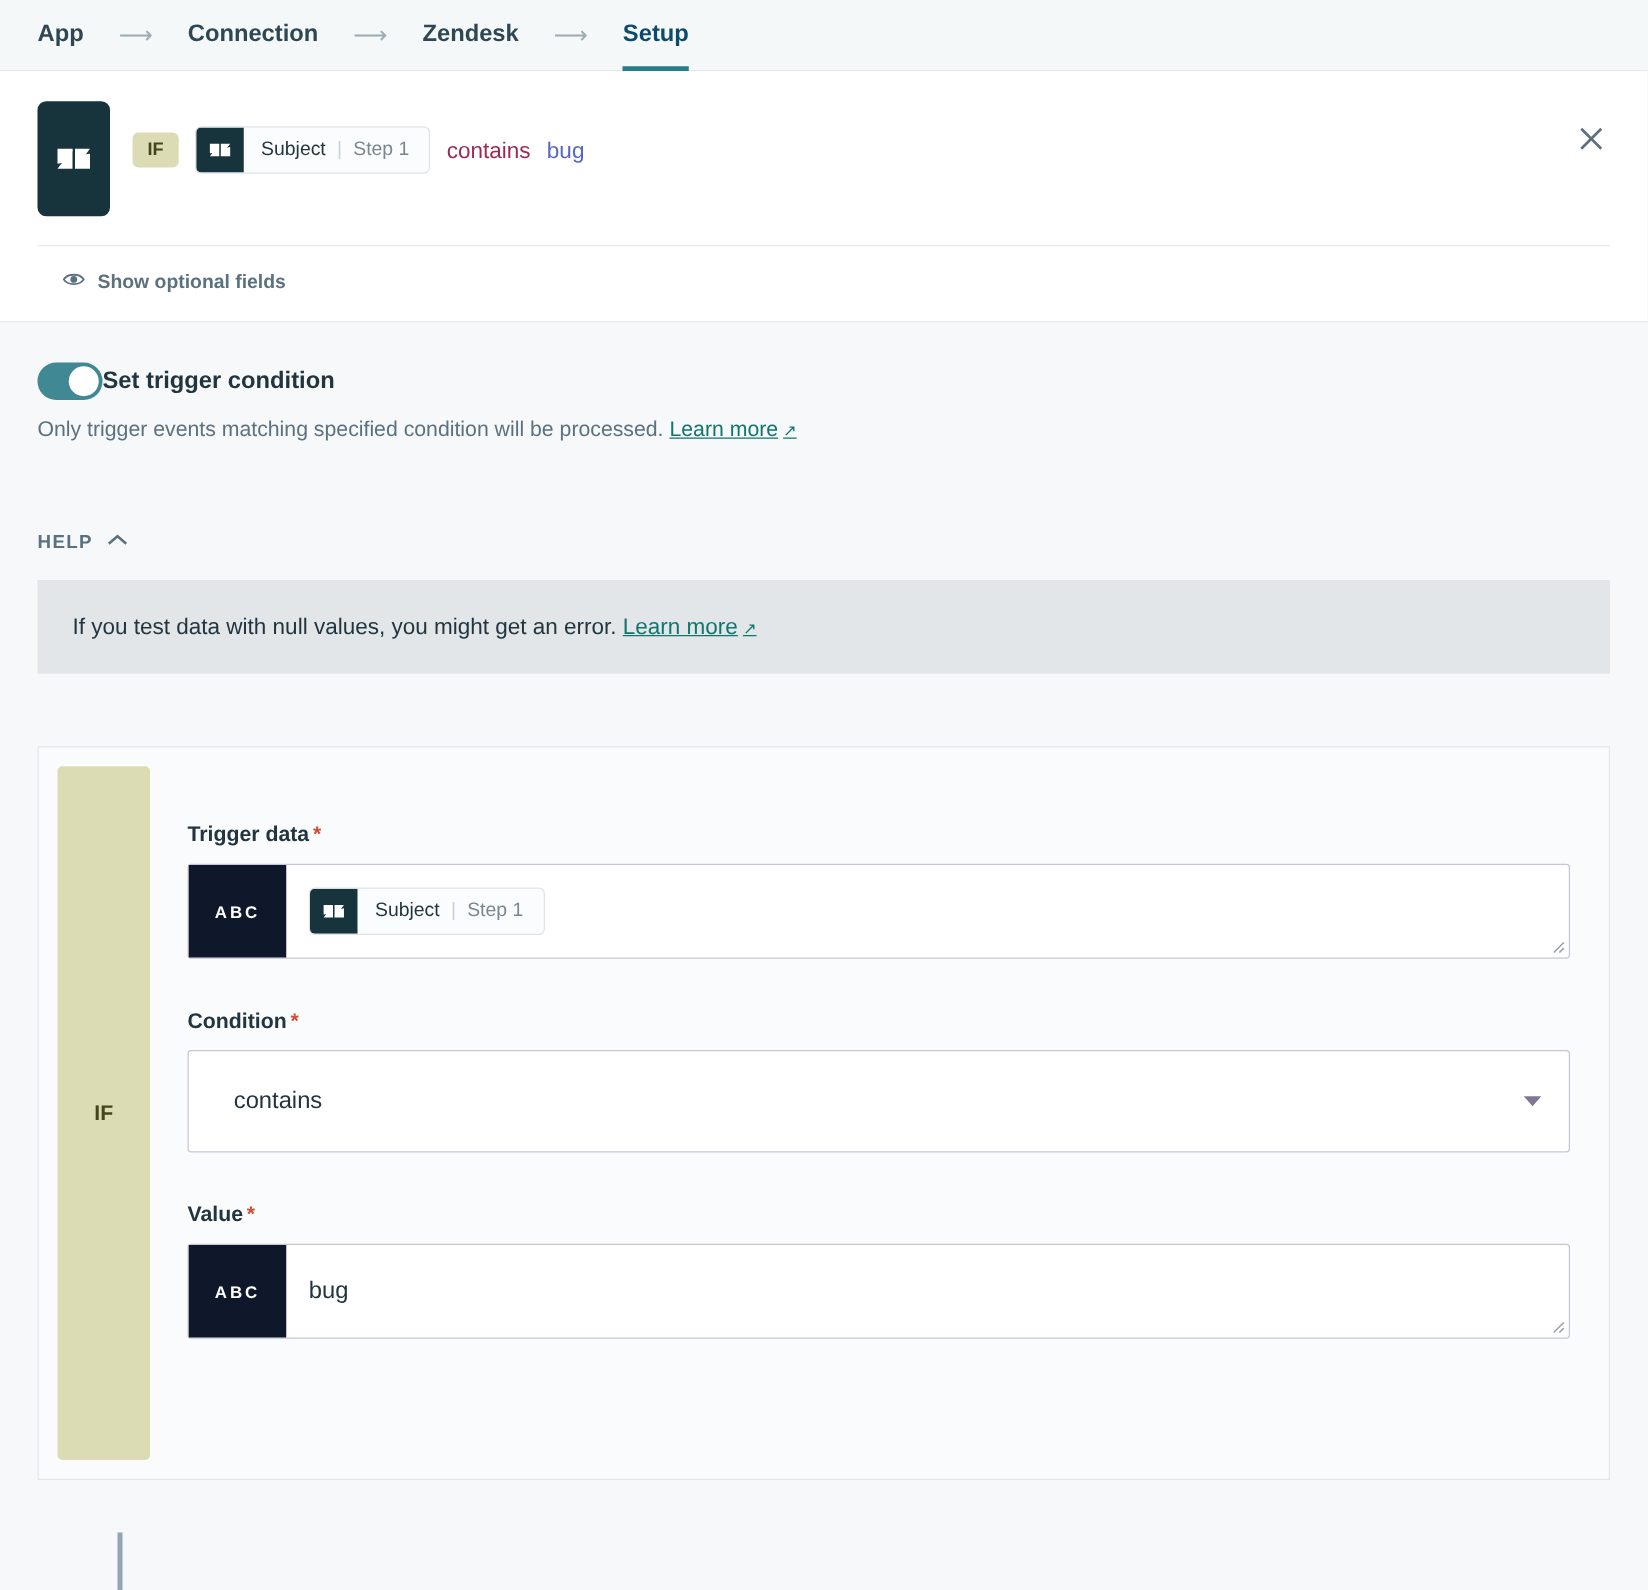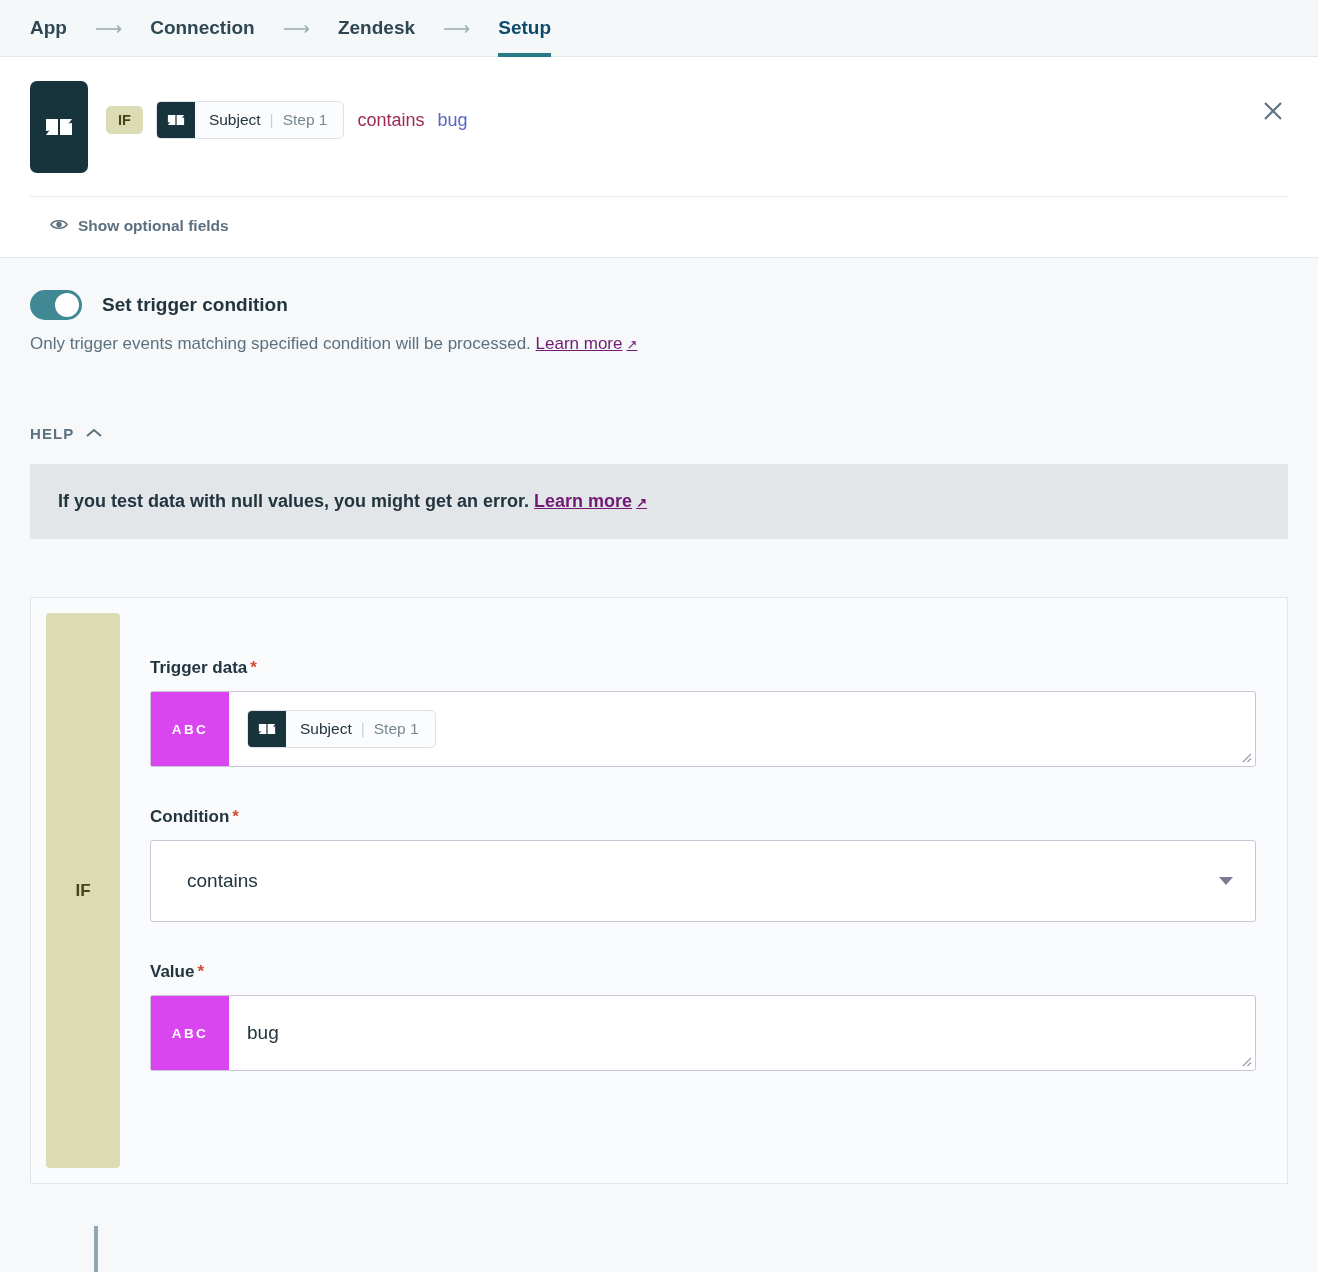--- a/index.html
+++ b/index.html
@@ -158,21 +158,20 @@
 
   
   .body-area {
     padding: 0 30px;
     background: #f6f8f9;
   }
 
   .toggle-row {
     display: flex;
     align-items: center;
-    gap: 20px;
     padding-top: 32px;
   }
   .switch {
     width: 52px; height: 30px;
     border-radius: 16px;
     background: #3f8894;
     position: relative;
     cursor: pointer;
     flex: 0 0 auto;
   }
@@ -187,21 +186,21 @@
     font-size: 19px;
     font-weight: bold;
     color: #22353f;
   }
   .toggle-desc {
     margin-top: 14px;
     font-size: 17px;
     color: #5c7180;
   }
   .extlink {
-    color: #701a75;
+    color: #0f766e;
     text-decoration: underline;
     cursor: pointer;
   }
   .ext-ico { margin-left: 4px; font-size: 13px; }
 
   .help-head {
     display: flex;
     align-items: center;
     gap: 12px;
     margin-top: 70px;
@@ -212,21 +211,20 @@
     font-weight: bold;
     letter-spacing: 1.1px;
     color: #5c7180;
   }
   .help-box {
     margin-top: 22px;
     background: #e2e6e9;
     padding: 27px 28px;
     font-size: 18px;
     color: #22353f;
-    font-weight: bold;
   }
 
   
   .if-card {
     margin-top: 58px;
     border: 1px solid #e2e7ea;
     background: #fafbfc;
     display: flex;
     padding: 15px;
     gap: 30px;
@@ -262,21 +260,21 @@
     align-items: stretch;
     border: 1px solid #c9c5d4;
     border-radius: 3px;
     background: #ffffff;
     min-height: 76px;
     position: relative;
   }
   .abc-badge {
     width: 78px;
     flex: 0 0 auto;
-    background: #d946ef;
+    background: #0f172a;
     color: #ffffff;
     font-size: 13.5px;
     font-weight: bold;
     letter-spacing: 2.4px;
     display: flex;
     align-items: center;
     justify-content: center;
   }
   .input-body {
     flex: 1;

